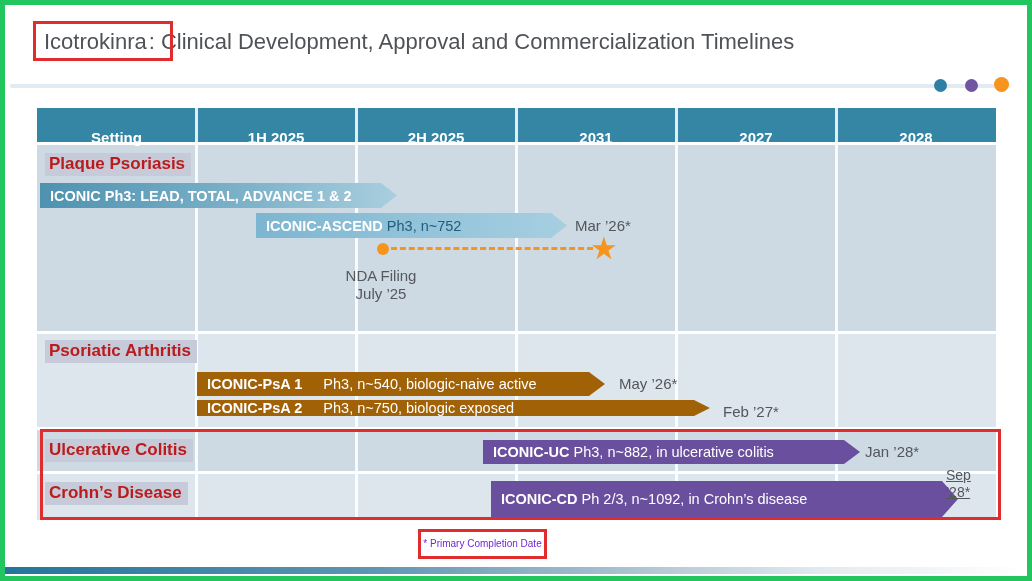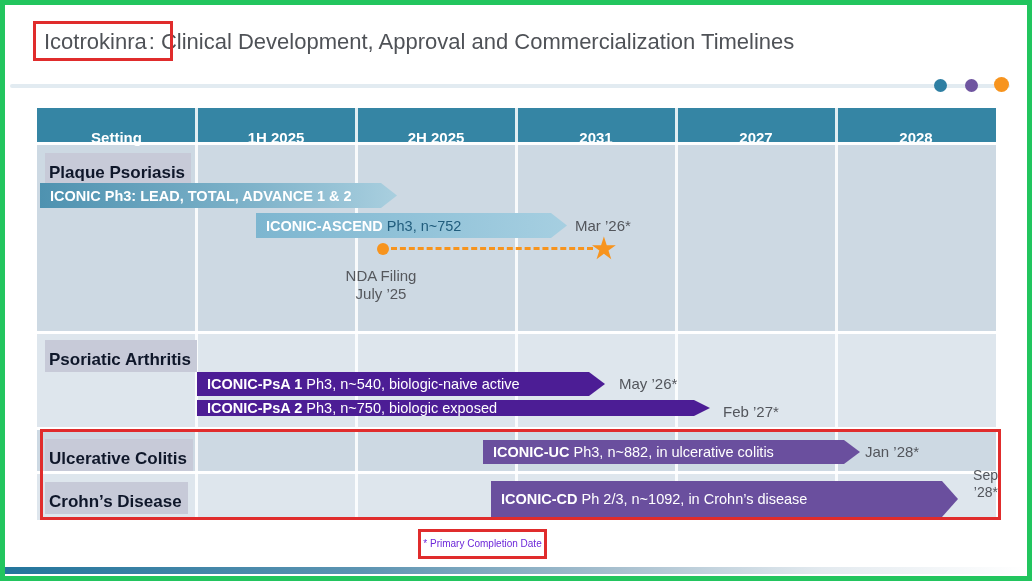--- a/index.html
+++ b/index.html
@@ -33,49 +33,49 @@
   .band { left:32px; width:959px; z-index:0; }
   .band-plaque { top:140px; height:186px; background:#cdd9e3; }
   .band-psa    { top:329px; height:93px;  background:#dee6ed; }
   .band-uc     { top:425px; height:41px;  background:#cdd9e3; }
   .band-cd     { top:469px; height:46px;  background:#dee6ed; }
 
   .gridline { top:103px; height:412px; width:3px; background:#ffffff; opacity:.85; z-index:1; }
   .g1{left:190px}.g2{left:350px}.g3{left:510px}.g4{left:670px}.g5{left:830px}
 
   
-  .seclabel { font-size:17px; font-weight:bold; color:#0f172a; background:#c7cad8;
-              padding:10px 6px 2px 4px; z-index:3; white-space:nowrap; }
+  .seclabel { font-size:17px; font-weight:bold; color:#b91c1c; background:#c7cad8;
+              padding:1px 6px 2px 4px; z-index:3; white-space:nowrap; }
   .lbl-plaque{left:40px; top:148px;} .lbl-psa{left:40px; top:335px;}
   .lbl-uc{left:40px; top:434px;}     .lbl-cd{left:40px; top:477px;}
 
   
   .bar { z-index:3; display:flex; align-items:center; padding-left:10px; box-sizing:border-box;
          color:#fff; font-size:14.5px; white-space:nowrap;
          clip-path:polygon(0 0, calc(100% - 16px) 0, 100% 50%, calc(100% - 16px) 100%, 0 100%); }
   .bar .b { font-weight:bold; }
   .bar .r { white-space:pre; }
   .bar-lead   { left:35px;  top:178px; width:357px; height:25px;
                 background:linear-gradient(90deg,#4e92b0 0%,#7fb3ca 60%,#a9cfdf 100%); font-weight:bold; }
   .bar-ascend { left:251px; top:208px; width:311px; height:25px;
                 background:linear-gradient(90deg,#7db6d0,#a6cfe1); }
   .bar-ascend .r { color:#215d7d; }
-  .bar-teal   { background:#4c1d95; }
+  .bar-teal   { background:#a16207;gap:17px; }
   .bar-purple { background:#6a4f9e; }
   .bar-psa1 { left:192px; top:367px; width:408px; height:24px; }
   .bar-psa2 { left:192px; top:395px; width:513px; height:16px; }
   .bar-uc   { left:478px; top:435px; width:377px; height:24px; }
   .bar-cd   { left:478px; top:476px; width:467px; height:36px;margin-left:8px; }
 
   .datelbl { z-index:3; font-size:15px; color:#53565c; white-space:nowrap; }
   .d-mar26{left:570px; top:208px; line-height:25px;}
   .d-may26{left:614px; top:367px; line-height:24px;}
   .d-feb27{left:718px; top:395px; line-height:24px;}
   .d-jan28{left:860px; top:435px; line-height:24px;}
-  .d-sep28{left:941px; top:462px; width:52px; text-align:right; line-height:17px; font-size:14px;}
+  .d-sep28{left:941px; top:462px; width:52px; text-align:left; line-height:17px; font-size:14px;text-decoration:underline;}
 
   
   .mdot  { left:372px; top:238px; width:12px; height:12px; border-radius:50%; background:#f7941e; z-index:3; }
   .mdash { left:386px; top:242px; width:202px; height:0; border-top:3px dashed #f7941e; z-index:3; }
   .mstar { left:582px; top:227px; width:34px; height:34px; line-height:34px; text-align:center;
            color:#f7941e; font-size:31px; z-index:3; }
   .mtext { z-index:3; text-align:center; font-size:15px; line-height:18px; color:#55585d; }
   .t-nda      { left:316px; top:262px; width:120px; }
   .t-approval { left:509px; top:257px; width:180px; }
 

